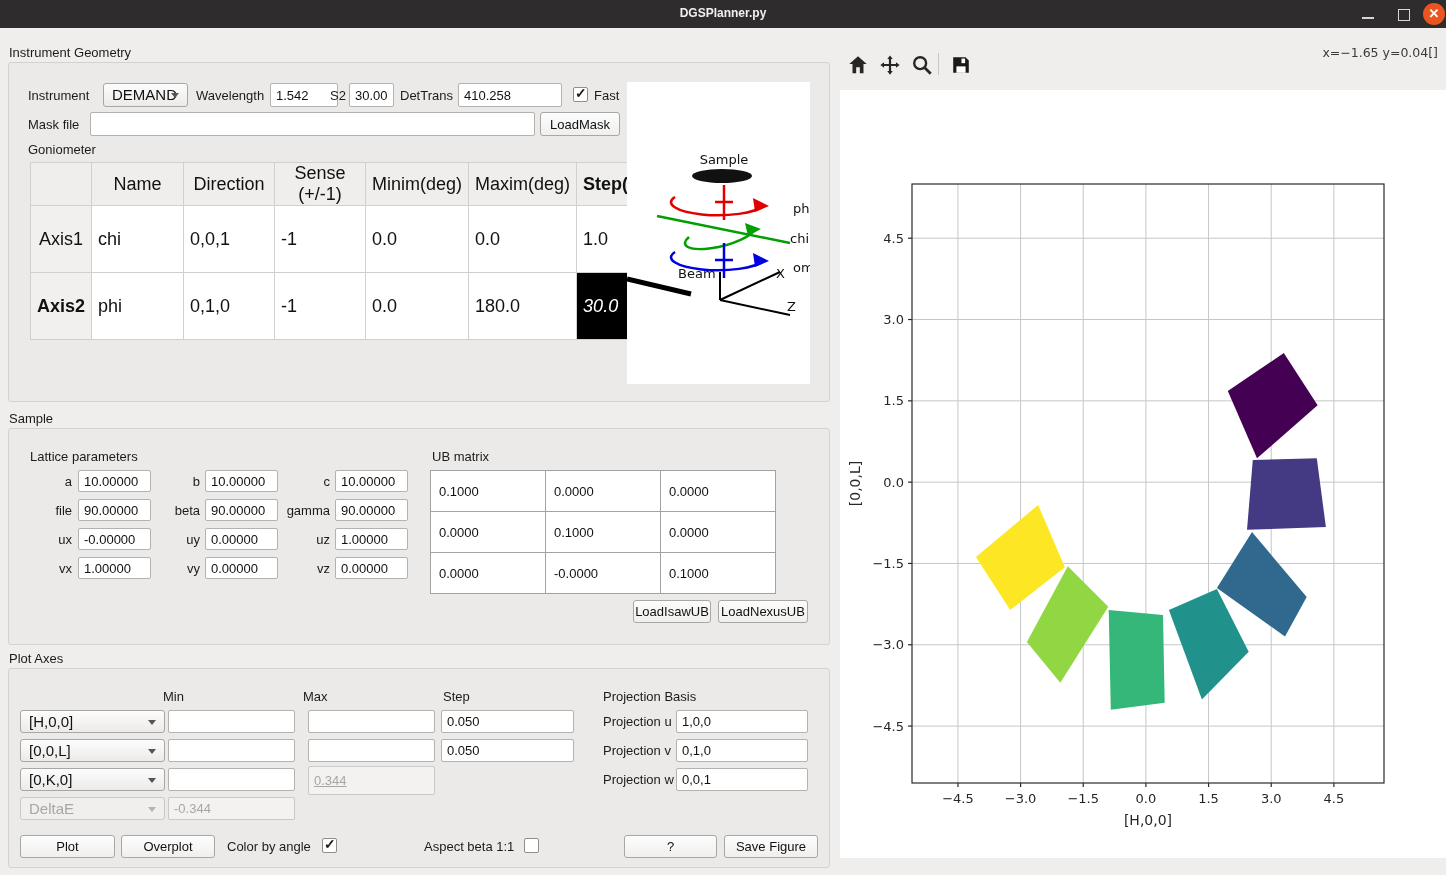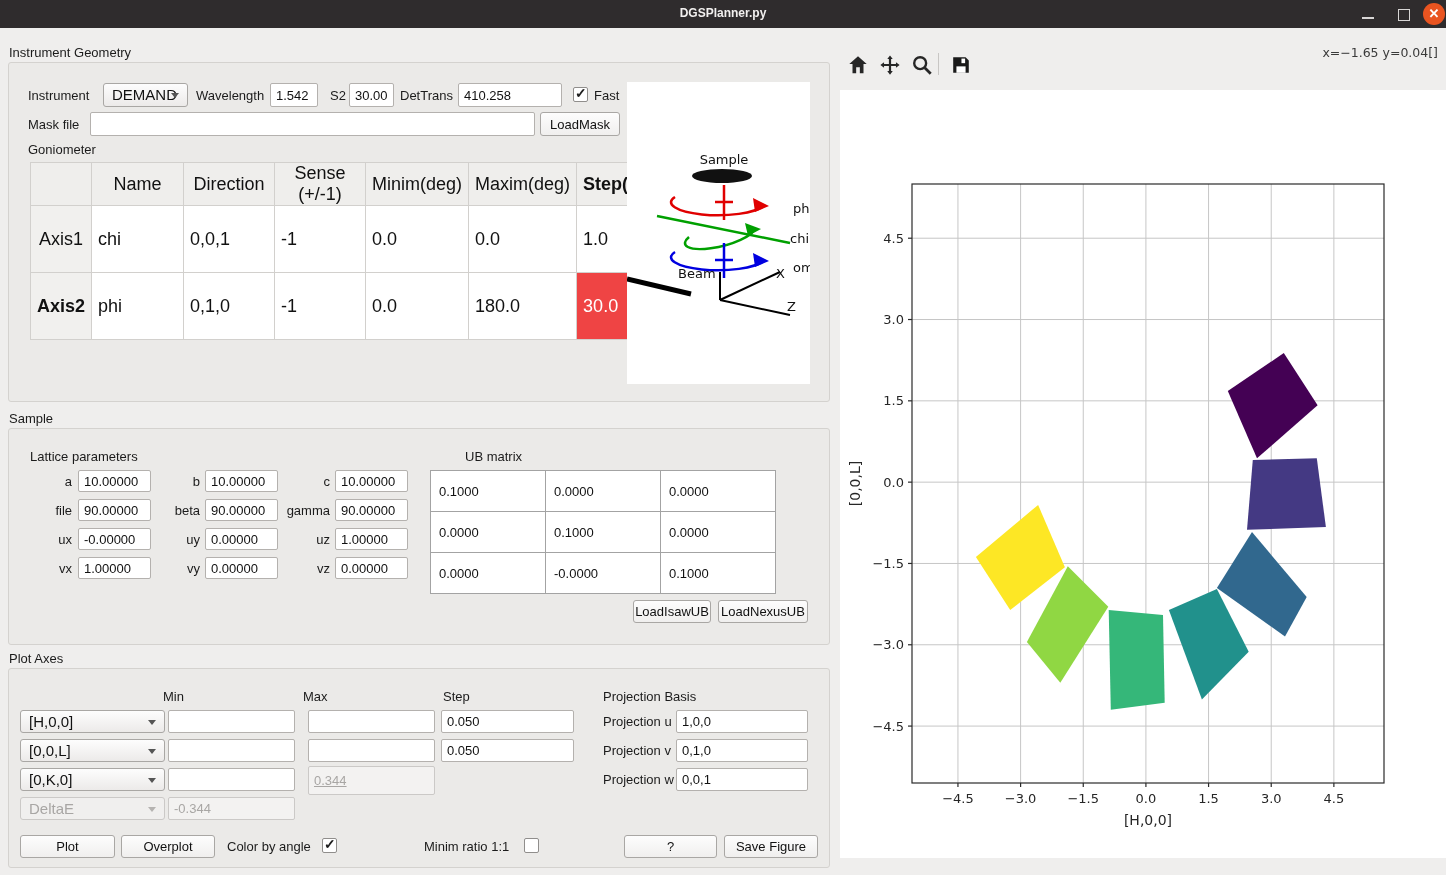--- a/index.html
+++ b/index.html
@@ -41,21 +41,21 @@
 
   
   .gtable{position:absolute;left:30px;top:162px;border-collapse:collapse;background:#fff;
        font-size:18px;color:#111;table-layout:fixed;}
   .gtable th,.gtable td{border:1px solid #d2d0cd;padding:0 6px;overflow:hidden;}
   .gtable thead th{background:#efeeec;height:19px;font-weight:normal;text-align:center;}
   .gtable thead th.bold{font-weight:bold;}
   .gtable tbody th{background:#f1f0ee;font-weight:normal;text-align:center;}
   .gtable tbody th.bold{font-weight:bold;}
   .gtable td{height:66px;background:#fff;text-align:left;vertical-align:middle;}
-  .gtable td.sel{background:#ef4444;color:#fff;}
+  .gtable td.sel{background:#000000;color:#fff;font-style:italic;}
 
   
   .ubtable{position:absolute;left:430px;top:470px;border-collapse:collapse;background:#fff;
        font-size:13px;color:#111;table-layout:fixed;}
   .ubtable td{border:1px solid #a3a3a3;width:98px;height:40px;padding:0 8px;background:#fff;}
 
   
   #figure{position:absolute;left:840px;top:90px;width:606px;height:768px;background:#fff;}
   .tick{font:13px "DejaVu Sans",sans-serif;fill:#262626;}
   .axlabel{font:14px "DejaVu Sans",sans-serif;fill:#262626;}
@@ -81,21 +81,21 @@
 
   <div class="lbl" style="left:9px;top:45px;">Instrument Geometry</div>
   <div class="grp" style="top:62px;height:340px;"></div>
 
   <div class="lbl" style="left:28px;top:88px;">Instrument</div>
   <div class="combo" style="left:103px;top:83px;width:85px;">
     <span>DEMAND</span>
     <span class="arrow"></span>
   </div>
   <div class="lbl" style="left:196px;top:88px;">Wavelength</div>
-  <input class="inp" style="left: 270px; top: 83px; width: 48px;" value="1.542">
+  <input class="inp" style="left: 270px; top: 83px; width: 68px;" value="1.542">
   <div class="lbl" style="left:330px;top:88px;">S2</div>
   <input class="inp" style="left: 349px; top: 83px; width: 45px;" value="30.00">
   <div class="lbl" style="left:400px;top:88px;">DetTrans</div>
   <input class="inp" style="left: 458px; top: 83px; width: 104px;" value="410.258">
   <span class="chk checked" style="left:573px;top:87px;"></span>
   <div class="lbl" style="left:594px;top:88px;">Fast</div>
 
   <div class="lbl" style="left:28px;top:117px;">Mask file</div>
   <input class="inp" style="left: 90px; top: 112px; width: 445px;" value="">
   <button class="btn" style="left:540px;top:112px;width:80px;">LoadMask</button>
@@ -204,21 +204,21 @@
   <div class="lbl" style="left:270px;top:532px;width:60px;text-align:right;">uz</div>
   <input class="inp" style="left: 335px; top: 528px; width: 73px; height: 22px;" value="1.00000">
 
   <div class="lbl" style="left:20px;top:561px;width:52px;text-align:right;">vx</div>
   <input class="inp" style="left: 78px; top: 557px; width: 73px; height: 22px;" value="1.00000">
   <div class="lbl" style="left:148px;top:561px;width:52px;text-align:right;">vy</div>
   <input class="inp" style="left: 205px; top: 557px; width: 73px; height: 22px;" value="0.00000">
   <div class="lbl" style="left:270px;top:561px;width:60px;text-align:right;">vz</div>
   <input class="inp" style="left: 335px; top: 557px; width: 73px; height: 22px;" value="0.00000">
 
-  <div class="lbl" style="left:432px;top:449px;margin-left:33px;">UB matrix</div>
+  <div class="lbl" style="left:432px;top:449px;">UB matrix</div>
   <table class="ubtable">
     <tbody>
         <tr>
       <td>0.1000</td>
       <td>0.0000</td>
       <td>0.0000</td>
     </tr>
     <tr>
       <td>0.0000</td>
       <td>0.1000</td>
@@ -276,21 +276,21 @@
   <input class="inp" style="left: 676px; top: 710px; width: 132px; height: 23px;" value="1,0,0">
   <div class="lbl" style="left:603px;top:743px;">Projection v</div>
   <input class="inp" style="left: 676px; top: 739px; width: 132px; height: 23px;" value="0,1,0">
   <div class="lbl" style="left:603px;top:772px;">Projection w</div>
   <input class="inp" style="left: 676px; top: 768px; width: 132px; height: 23px;" value="0,0,1">
 
   <button class="btn" style="left:20px;top:835px;width:95px;height:23px;">Plot</button>
   <button class="btn" style="left:121px;top:835px;width:94px;height:23px;">Overplot</button>
   <div class="lbl" style="left:227px;top:839px;">Color by angle</div>
   <span class="chk checked" style="left:322px;top:838px;"></span>
-  <div class="lbl" style="left:424px;top:839px;">Minim ratio 1:1</div>
+  <div class="lbl" style="left:424px;top:839px;">Aspect beta 1:1</div>
   <span class="chk" style="left:524px;top:838px;"></span>
   <button class="btn" style="left:624px;top:835px;width:93px;height:23px;">?</button>
   <button class="btn" style="left:724px;top:835px;width:94px;height:23px;">Save Figure</button>
 
   <svg class="tool" style="left:847px;" viewBox="0 0 24 24">
     <path d="M12 2.5 L2.5 11 H6 V21 H10 V14.5 H14 V21 H18 V11 H21.5 Z" fill="#262626"></path>
   </svg>
   <svg class="tool" style="left:879px;" viewBox="0 0 24 24">
     <path d="M12 1.5 L15 5.5 H13.2 V10.8 H18.5 V9 L22.5 12 L18.5 15 V13.2 H13.2 V18.5 H15 L12 22.5 L9 18.5 H10.8 V13.2 H5.5 V15 L1.5 12 L5.5 9 V10.8 H10.8 V5.5 H9 Z" fill="#262626"></path>
   </svg>

